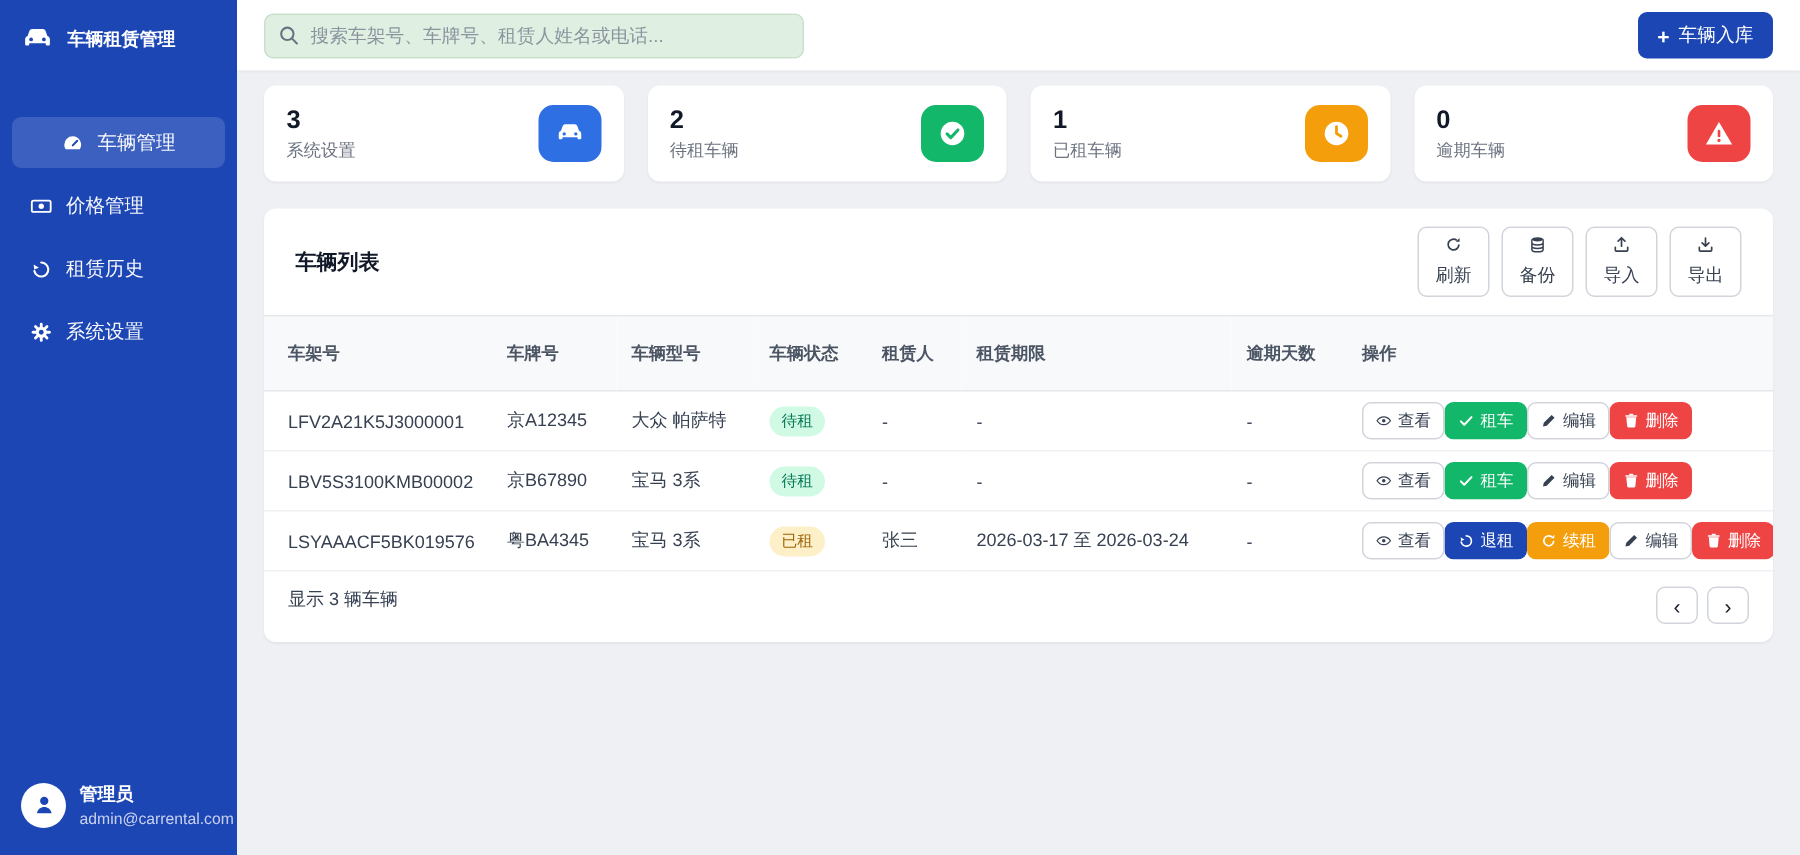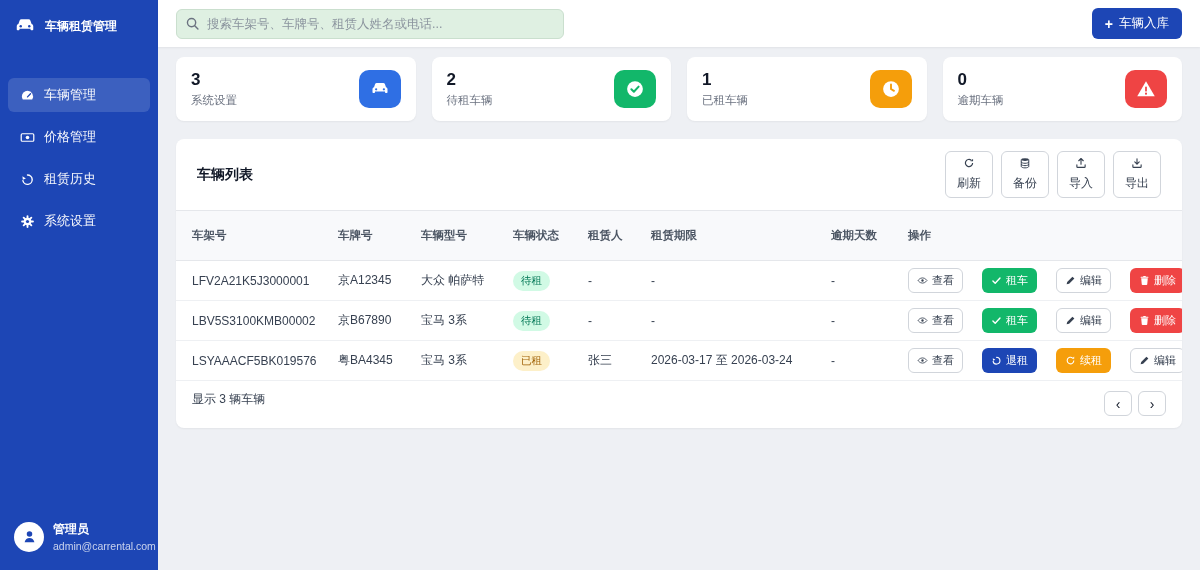--- a/index.html
+++ b/index.html
@@ -6,31 +6,31 @@
   html,body { width:1200px; height:570px; overflow:hidden; }
   body { font-family:"Liberation Sans","DejaVu Sans",sans-serif; background:#eef0f4; color:#1f2937; font-size:13px; position:relative; }
   :root{ --primary:#1d46b5; --green:#12b76a; --orange:#f59e0b; --red:#ef4444; --border:#e5e7eb; }
 
   
   .sidebar { position:absolute; left:0; top:0; width:158px; height:570px; background:var(--primary); color:#fff; display:flex; flex-direction:column; }
   .brand { display:flex; align-items:center; gap:9px; padding:15px 14px; font-weight:bold; font-size:12px; }
   .brand svg { width:22px; height:22px; flex:none; }
   .nav { margin-top:26px; display:flex; flex-direction:column; gap:8px; }
   .nav-item { display:flex; align-items:center; gap:9px; padding:8px 12px; margin:0 8px; border-radius:6px; font-size:13px; color:rgba(255,255,255,.96); cursor:pointer; }
-  .nav-item.active { background:rgba(255,255,255,.14); }
+  .nav-item.active { background:rgba(255,255,255,.14);justify-content:center; }
   .nav-item svg { width:15px; height:15px; flex:none; }
   .side-user { margin-top:auto; display:flex; align-items:center; gap:9px; padding:14px 14px 18px; }
   .avatar { width:30px; height:30px; border-radius:50%; background:#fff; display:flex; align-items:center; justify-content:center; flex:none; }
   .avatar svg { width:17px; height:17px; }
   .side-user .name { font-size:12px; font-weight:bold; }
   .side-user .email { font-size:10.5px; color:rgba(255,255,255,.75); margin-top:2px; }
 
   
   .topbar { position:absolute; left:158px; top:0; width:1042px; height:47px; background:#fff; box-shadow:0 1px 2px rgba(0,0,0,.06); display:flex; align-items:center; padding:0 18px; justify-content:space-between; }
-  .search-box { position:relative; width:388px; }
+  .search-box { position:relative; width:360px; }
   .search-box input { width:100%; height:30px; background:#dff0e2; border:1px solid #cadfce; border-radius:6px; padding:0 10px 0 30px; font-size:12.5px; color:#374151; outline:none; font-family:inherit; }
   .search-box input::placeholder { color:#8b949e; }
   .search-box .s-icon { position:absolute; left:9px; top:7px; width:15px; height:15px; color:#6b7280; }
   .btn-primary { background:var(--primary); color:#fff; border:none; border-radius:6px; padding:7px 13px; font-size:12.5px; display:inline-flex; align-items:center; gap:6px; cursor:pointer; font-family:inherit; }
   .btn-primary .plus { font-size:14px; line-height:1; font-weight:bold; }
 
   
   .main { position:absolute; left:158px; top:47px; width:1042px; padding:10px 18px; }
   .stats { display:grid; grid-template-columns:repeat(4,1fr); gap:16px; }
   .stat-card { background:#fff; border-radius:8px; box-shadow:0 1px 2px rgba(0,0,0,.05); padding:11px 15px; display:flex; align-items:center; justify-content:space-between; height:64px; }
@@ -49,21 +49,21 @@
   .btn-ghost svg { width:12px; height:12px; }
 
   table { width:100%; border-collapse:collapse; table-layout:fixed; }
   thead th { background:#f8f9fb; text-align:left; font-size:11.5px; color:#4b5563; font-weight:bold; padding:17px 10px; border-top:1px solid var(--border); border-bottom:1px solid var(--border); white-space:nowrap; }
   tbody td { font-size:12px; color:#374151; padding:7px 10px; border-bottom:1px solid #eef0f3; white-space:nowrap; overflow:hidden; }
   th:first-child, td:first-child { padding-left:16px; }
   .pill { display:inline-block; font-size:10.5px; padding:3px 8px; border-radius:10px; }
   .pill-green { background:#d1fae5; color:#047857; }
   .pill-yellow { background:#fdf0c9; color:#a16207; }
 
-  .actions { display:flex; gap:19px;align-items:flex-end; }
+  .actions { display:flex; gap:0;align-items:flex-end; }
   .abtn { font-size:11px; border-radius:6px; padding:4px 8px; display:inline-flex; align-items:center; gap:4px; cursor:pointer; border:1px solid transparent; font-family:inherit; white-space:nowrap; }
   .abtn svg { width:11px; height:11px; }
   .a-ghost { background:#fff; border-color:#d1d5db; color:#374151; }
   .a-green { background:var(--green); color:#fff; }
   .a-blue { background:var(--primary); color:#fff; }
   .a-orange { background:var(--orange); color:#fff; }
   .a-red { background:var(--red); color:#fff; }
 
   .list-foot { display:flex; justify-content:space-between; padding:10px 16px 12px; }
   .foot-summary { font-size:12px; color:#374151; }

